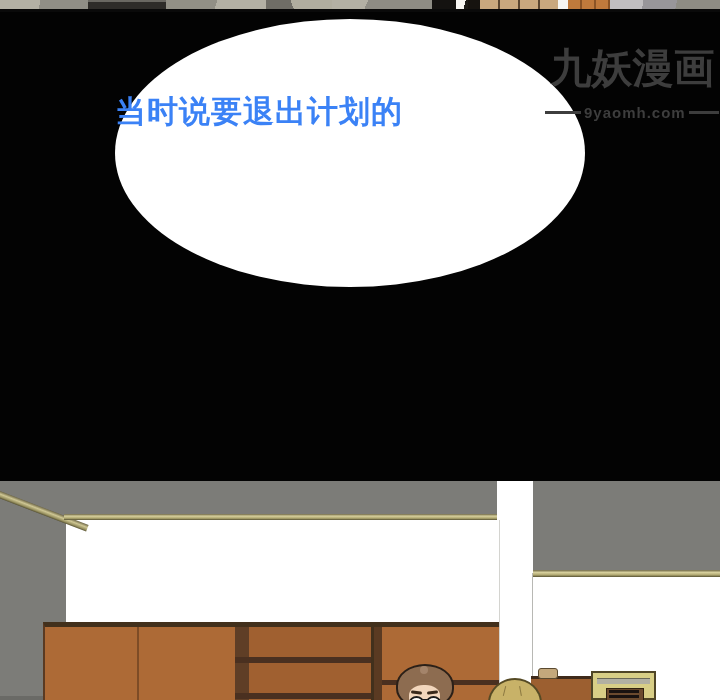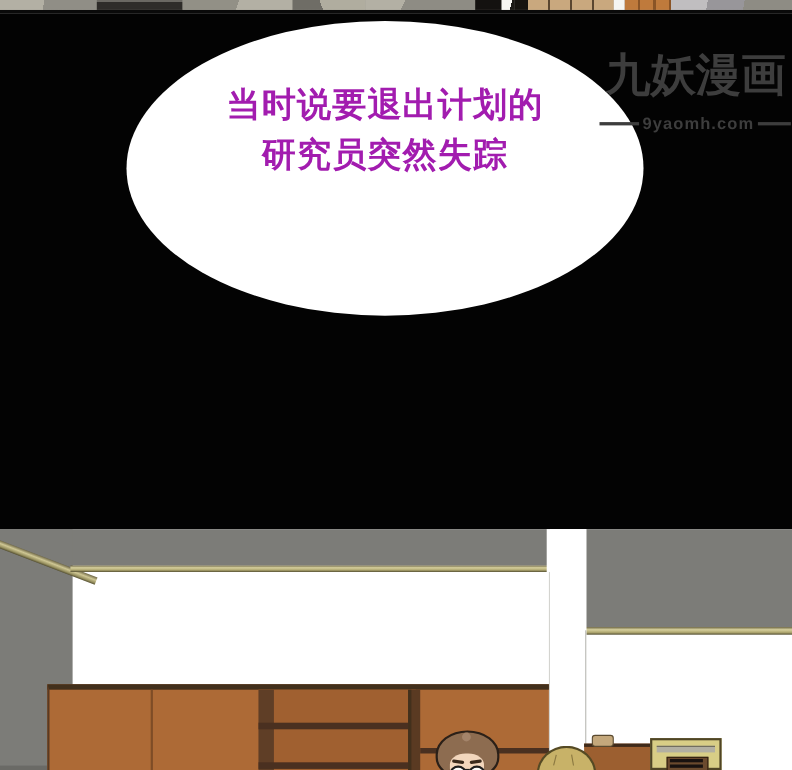--- a/index.html
+++ b/index.html
@@ -22,22 +22,22 @@
   .sg7{left:456px;width:12px;background:linear-gradient(105deg,#f7f6f2 0 68%,#1c1a16 68%);}
   .sg8{left:468px;width:12px;background:#16130f;}
   .sg9{left:480px;width:78px;background:repeating-linear-gradient(90deg,#c9a87e 0 18px,#5a4630 18px 20px);}
   .sg10{left:558px;width:10px;background:#f5f5f2;}
   .sg11{left:568px;width:42px;background:repeating-linear-gradient(90deg,#bf7a3c 0 12px,#8a5426 12px 14px);}
   .sg12{left:610px;width:110px;background:linear-gradient(100deg,#c0bec0 0 30%,#98969a 30% 60%,#8e8c84 60%);}
 
   
   .panel-black{left:0;top:12px;width:720px;height:469px;background:#030303;overflow:hidden;}
   .bubble{left:115px;top:7px;width:470px;height:268px;background:#ffffff;border-radius:50%;}
-  .bubble-text{position:absolute;left:0;top:53px;width:100%;text-align:center;
-    color:#a21caf;font-size:31px;line-height:46px;font-weight:600;letter-spacing:1px;}
+  .bubble-text{position:absolute;left:0;top:70px;width:100%;text-align:left;
+    color:#3b82f6;font-size:31px;line-height:46px;font-weight:600;letter-spacing:1px;}
   .watermark{left:545px;top:34px;width:175px;text-align:left;color:#3d3d3d;z-index:5;}
   .wm-title{font-family:"Liberation Serif", serif;font-size:41px;line-height:44px;font-weight:700;letter-spacing:0px;white-space:nowrap;text-align:center;}
   .wm-row{display:flex;align-items:center;margin-top:14px;}
   .wm-dash{height:3px;background:#3d3d3d;flex:0 0 auto;}
   .wm-dash.l{width:36px;margin-right:3px;}
   .wm-dash.r{width:30px;margin-left:3px;}
   .wm-url{font-size:15px;font-weight:700;letter-spacing:1px;white-space:nowrap;}
 
   
   .panel-room{left:0;top:481px;width:720px;height:219px;background:#ffffff;overflow:hidden;}
@@ -105,21 +105,20 @@
     <div class="seg sg9"></div>
     <div class="seg sg10"></div>
     <div class="seg sg11"></div>
     <div class="seg sg12"></div>
   </div>
 
   <div class="abs panel-black">
     <div class="abs bubble">
       <div class="bubble-text">
         <div>当时说要退出计划的</div>
-        <div>研究员突然失踪</div>
       </div>
     </div>
     <div class="abs watermark">
       <div class="wm-title">九妖漫画</div>
       <div class="wm-row">
         <span class="wm-dash l"></span>
         <span class="wm-url">9yaomh.com</span>
         <span class="wm-dash r"></span>
       </div>
     </div>

